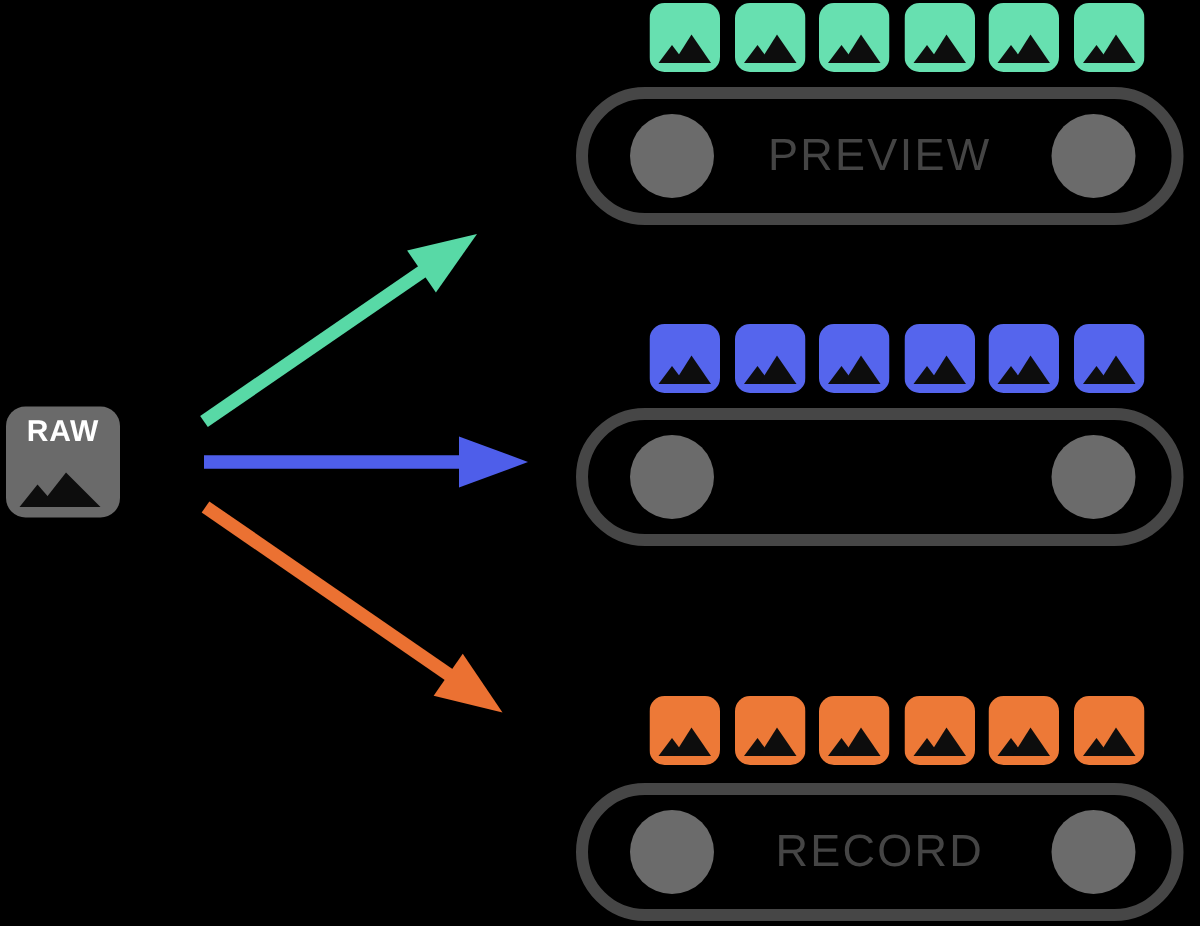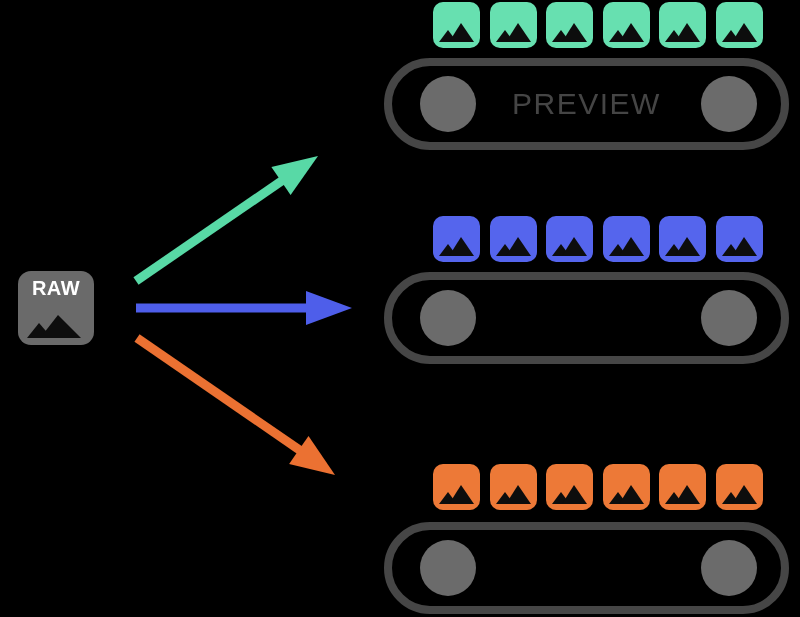--- a/index.html
+++ b/index.html
@@ -12,21 +12,21 @@
     width: 800px;
     height: 617px;
     background: var(--bg, #000000);
     overflow: hidden;
     font-family: "Liberation Sans", sans-serif;
   }
 
   
   .raw-node {
     position: absolute;
-    left: 18px;
+    left: 4px;
     top: 271px;
     width: 76px;
     height: 74px;
     background: var(--raw-fill, #6A6A6A);
     border-radius: 13px;
     display: flex;
     flex-direction: column;
     align-items: center;
     justify-content: space-between;
     padding: 7px 0 7px 0;
@@ -225,16 +225,17 @@
         <polygon points="16,40 28,21 41,40" fill="#0D0D0D"></polygon>
       </svg>
       <svg class="frame" viewBox="0 0 47 46" xmlns="http://www.w3.org/2000/svg">
         <rect x="0" y="0" width="47" height="46" rx="10" fill="#ED7937"></rect>
         <polygon points="6,40 15,28 24,40" fill="#0D0D0D"></polygon>
         <polygon points="16,40 28,21 41,40" fill="#0D0D0D"></polygon>
       </svg>
     </div>
   <div class="belt" id="belt-record">
     <span class="roller left"></span>
+    <span class="belt-label">RECORD</span>
     <span class="roller right"></span>
   </div>
 
 </div>
 
 </body></html>

